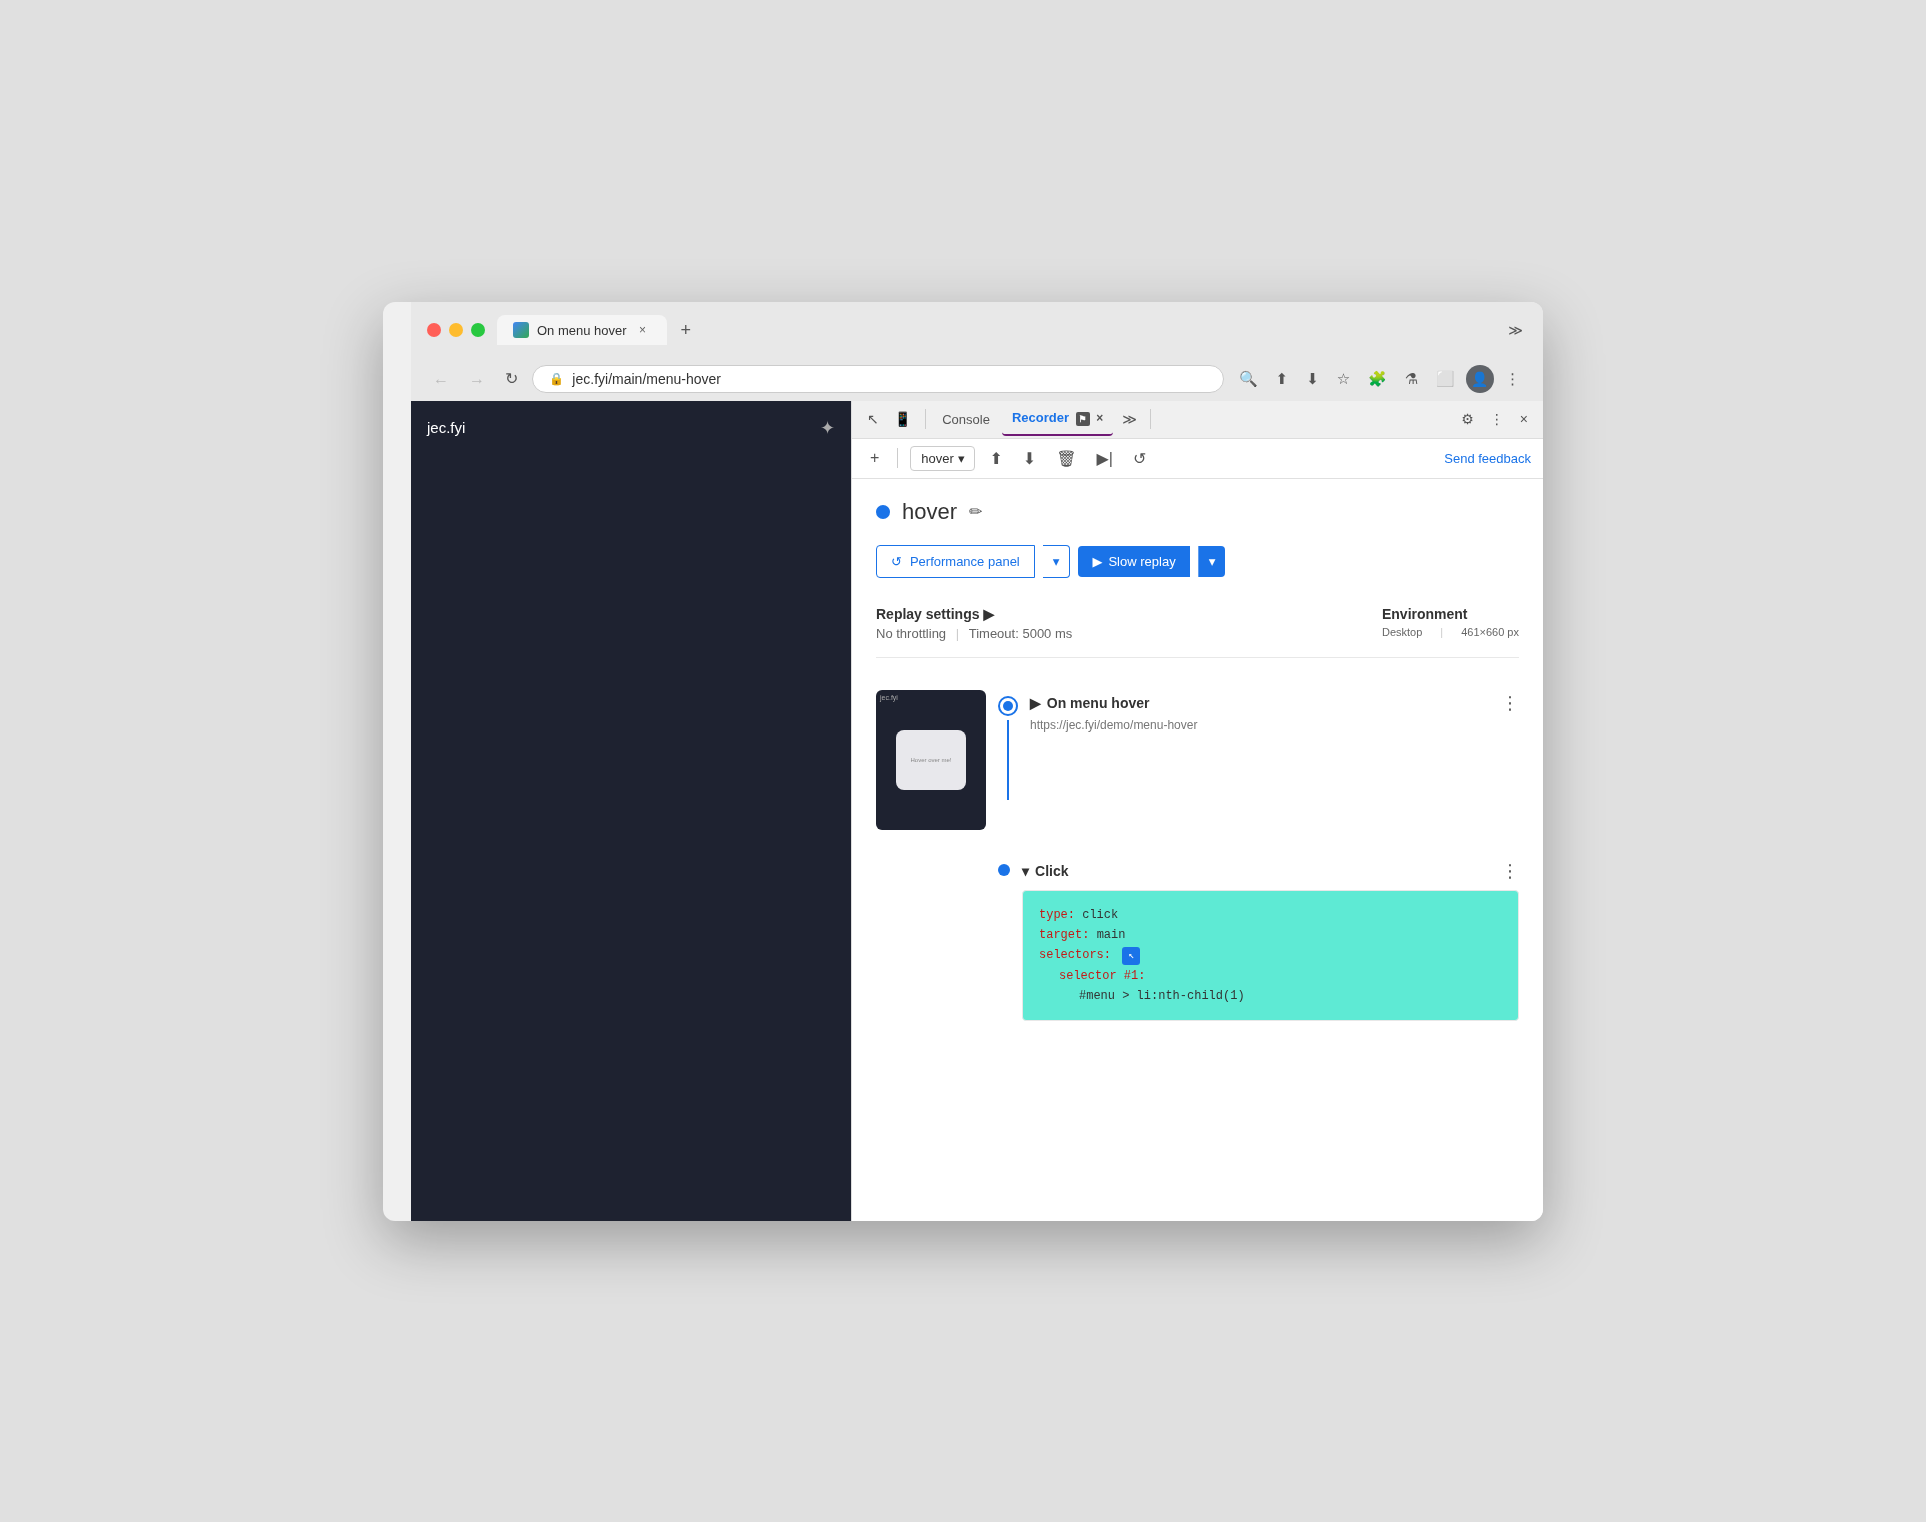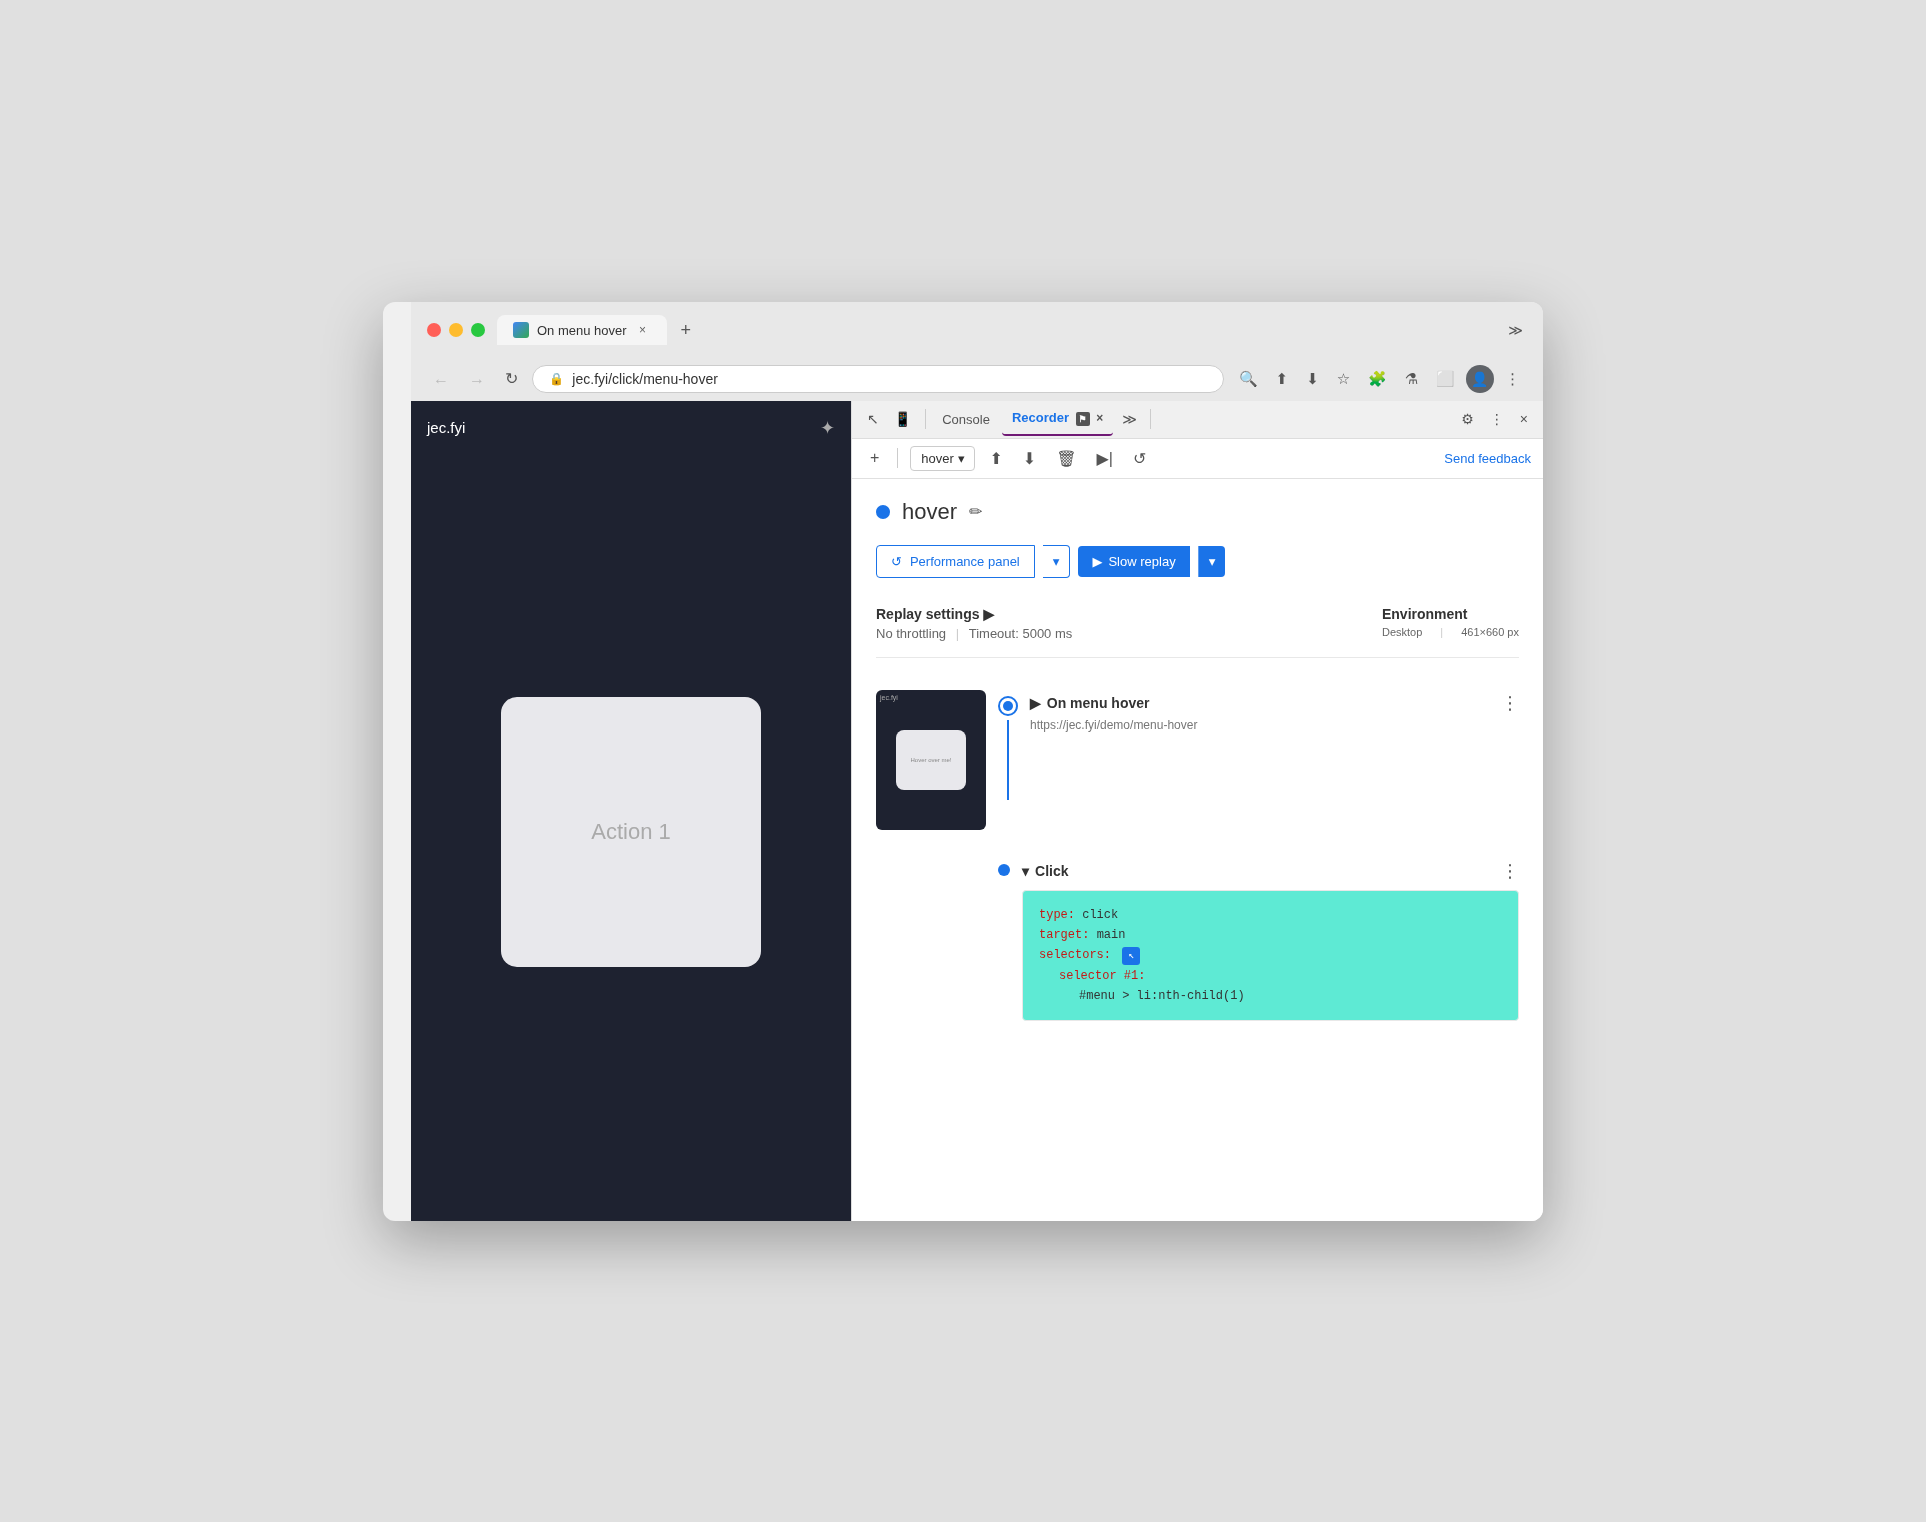--- a/index.html
+++ b/index.html
@@ -632,21 +632,21 @@
       </div>
     </div>
   </div>
 
   <div class="nav-bar">
     <button class="nav-btn disabled">←</button>
     <button class="nav-btn disabled">→</button>
     <button class="nav-btn">↻</button>
     <div class="address-bar">
       <span class="lock-icon">🔒</span>
-      <span>jec.fyi/click/menu-hover</span>
+      <span>jec.fyi/main/menu-hover</span>
     </div>
     <div class="nav-icons">
       <button class="nav-icon-btn">🔍</button>
       <button class="nav-icon-btn">⬆</button>
       <button class="nav-icon-btn">⬇</button>
       <button class="nav-icon-btn">☆</button>
       <button class="nav-icon-btn">🧩</button>
       <button class="nav-icon-btn">⚗</button>
       <button class="nav-icon-btn">⬜</button>
       <button class="profile-btn">
@@ -655,23 +655,20 @@
       <button class="nav-icon-btn">⋮</button>
     </div>
   </div>
 
   <div class="main-content">
 
     <div class="left-panel">
       <div class="site-header">
         <span class="site-title">jec.fyi</span>
         <span class="sun-icon">✦</span>
-      </div>
-      <div class="action-card">
-        <span class="action-label">Action 1</span>
       </div>
     </div>
 
     <div class="devtools-panel">
 
       <div class="devtools-header">
         <button class="dt-icon-btn">↖</button>
         <button class="dt-icon-btn">📱</button>
         <div class="dt-separator"></div>
         <button class="dt-tab-btn">Console</button>

